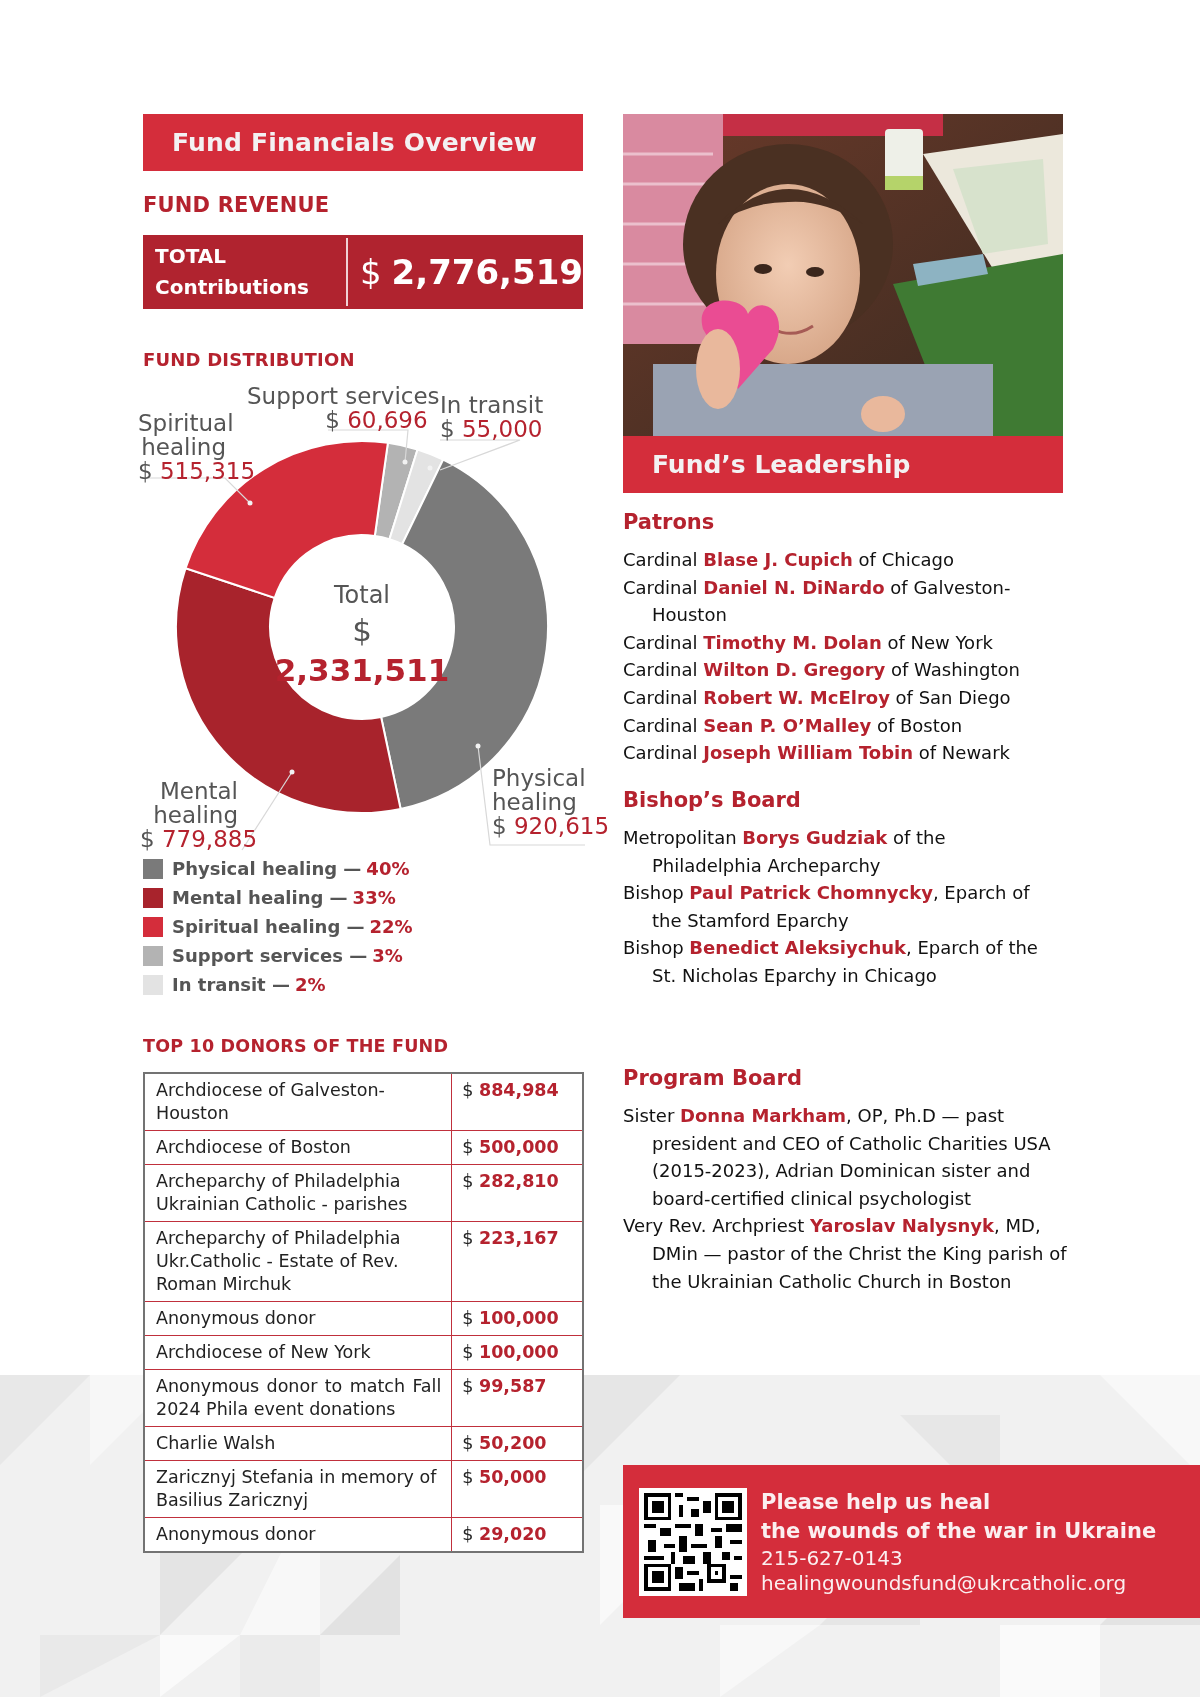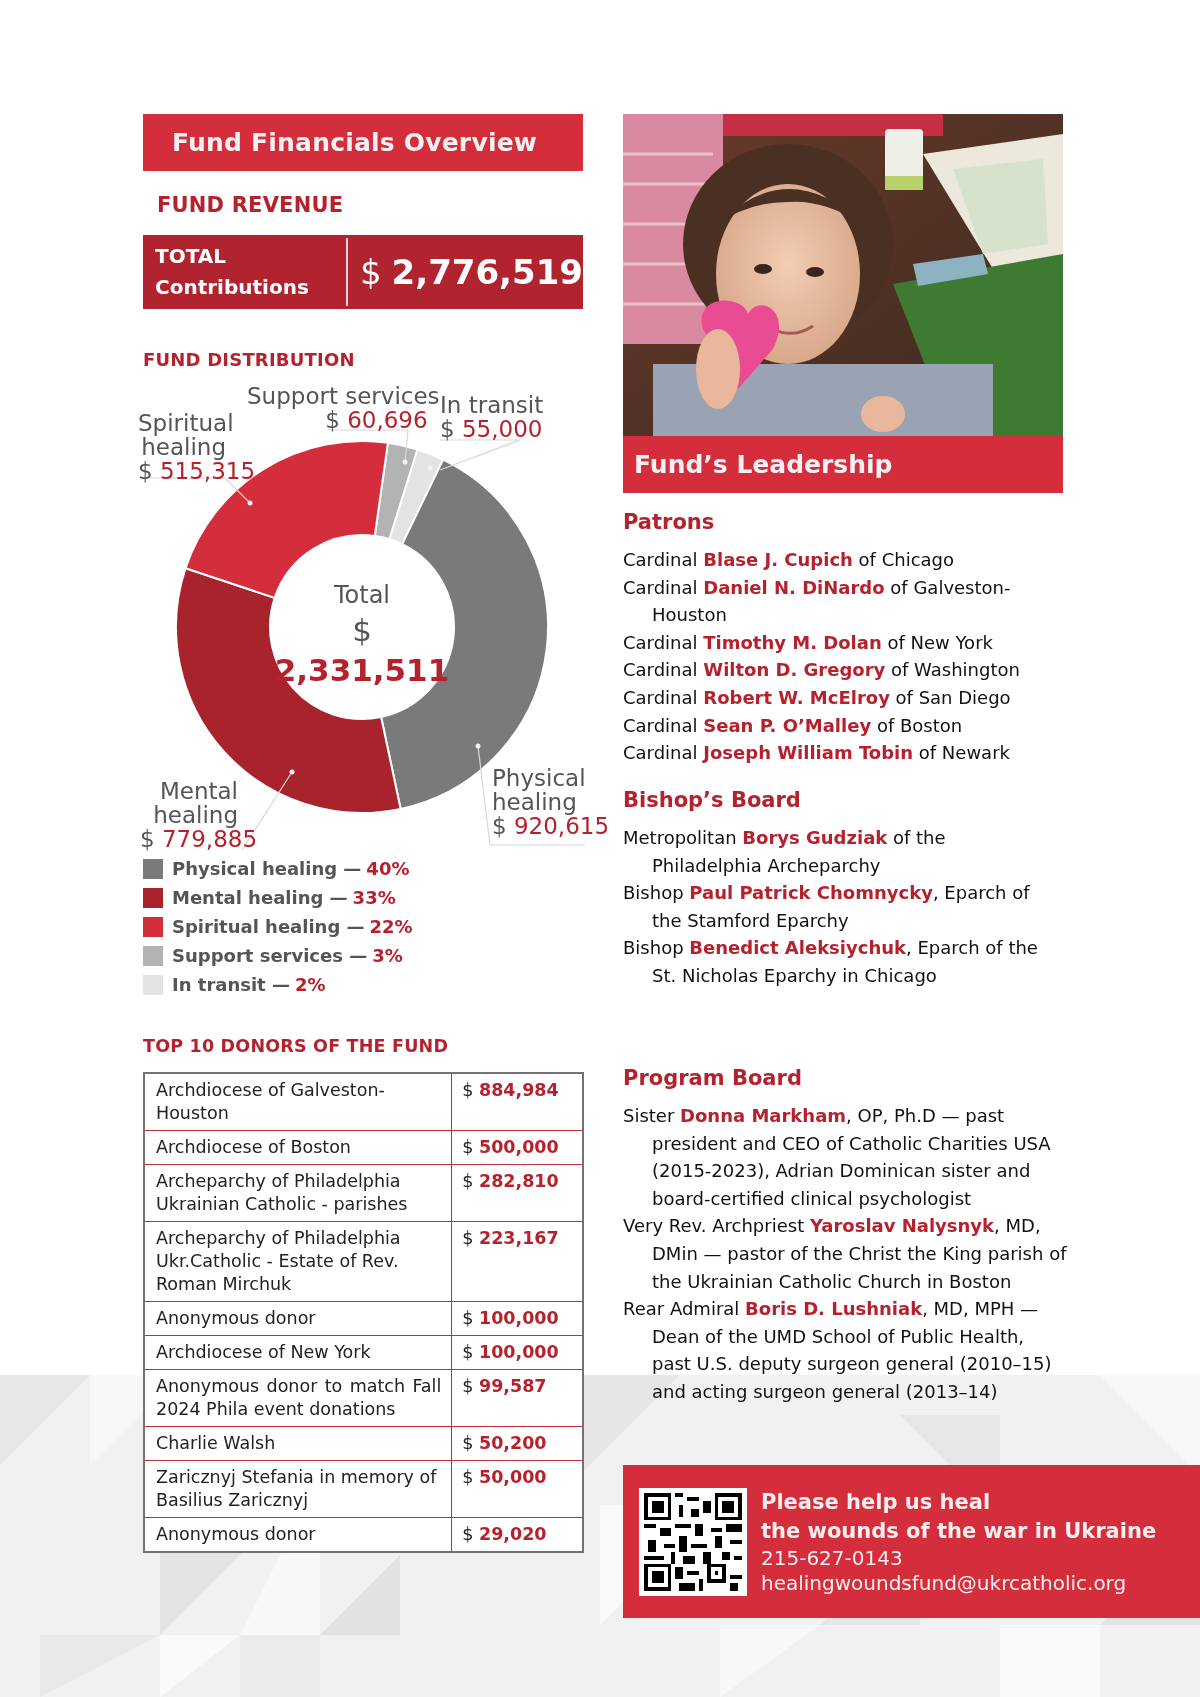--- a/index.html
+++ b/index.html
@@ -63,21 +63,21 @@
     font-size: 17.5px; line-height: 23px; color: #222;
     padding: 5px 10px 5px 11px;
   }
   .donor-table td.amt { width: 130px; white-space: nowrap; padding-left: 10px; }
   .donor-table td.amt .n { color: #b5222e; font-weight: bold; }
 
   .photo { left: 623px; top: 114px; width: 440px; height: 322px; overflow: hidden; }
   .leader-bar {
     left: 623px; top: 436px; width: 440px; height: 57px;
     background: #d42d3b; color: #f3f1f2; font-weight: bold; font-size: 25px;
-    display: flex; align-items: center; padding-left: 11px;
+    display: flex; align-items: center; padding-left: 29px;
   }
   .lead-col { left: 623px; width: 460px; }
   .lead-col h3 { color: #b5222e; font-size: 21px; font-weight: bold; margin-bottom: 12px; }
   .lead-line { font-size: 18px; line-height: 27.6px; color: #111; padding-left: 29px; text-indent: -29px; }
   .lead-line .nm { color: #b5222e; font-weight: bold; }
 
   .cta {
     left: 623px; top: 1465px; width: 577px; height: 153px;
     background: #d42d3b; color: #fbeff0; display: flex; align-items: center;
   }
@@ -106,21 +106,21 @@
   <polygon points="900,40 1000,40 1000,140" fill="#e7e7e7"></polygon>
   <polygon points="1100,0 1200,0 1200,100" fill="#f8f8f8"></polygon>
   <polygon points="1000,250 1100,250 1100,322 1000,322" fill="#fafafa"></polygon>
   <polygon points="1100,250 1200,150 1200,250" fill="#e3e3e3"></polygon>
 </svg>
 
 <div class="abs title-bar">
   <span>Fund Financials Overview</span>
 </div>
 
-<div class="abs section-h" style="left:143px; top:193px; font-size:21px;margin-left:14px;">FUND REVENUE</div>
+<div class="abs section-h" style="left:143px; top:193px; font-size:21px;">FUND REVENUE</div>
 
 <div class="abs revenue-box">
   <div class="lbl">
     <span>TOTAL</span>
     <span>Contributions</span>
   </div>
   <div class="sep"></div>
   <div class="val">
     <span class="cur">$</span>
     <span class="num">2,776,519</span>
@@ -334,21 +334,20 @@
   <h3>Bishop’s Board</h3>
   <div class="lead-line" style="width:380px;"><span>Metropolitan </span><span class="nm">Borys Gudziak</span><span> of the Philadelphia Archeparchy</span></div>
   <div class="lead-line"><span>Bishop </span><span class="nm">Paul Patrick Chomnycky</span><span>, Eparch of the Stamford Eparchy</span></div>
   <div class="lead-line"><span>Bishop </span><span class="nm">Benedict Aleksiychuk</span><span>, Eparch of the St. Nicholas Eparchy in Chicago</span></div>
 </div>
 
 <div class="abs lead-col" style="top:1066px; width:445px;">
   <h3>Program Board</h3>
   <div class="lead-line"><span>Sister </span><span class="nm">Donna Markham</span><span>, OP, Ph.D — past president and CEO of Catholic Charities USA (2015-2023), Adrian Dominican sister and board-certified clinical psychologist</span></div>
   <div class="lead-line"><span>Very Rev. Archpriest </span><span class="nm">Yaroslav Nalysnyk</span><span>, MD, DMin — pastor of the Christ the King parish of the Ukrainian Catholic Church in Boston</span></div>
-  <div class="lead-line"><span>Rear Admiral </span><span class="nm">Boris D. Lushniak</span><span>, MD, MPH — Dean of the UMD School of Public Health, past U.S. deputy surgeon general (2010–15) and acting surgeon general (2013–14)</span></div>
 </div>
 
 <div class="abs cta">
   <svg class="qr" viewBox="0 0 25 25" shape-rendering="crispEdges">
     <g fill="#000">
       <rect x="0" y="0" width="7" height="7"></rect>
         <rect x="1" y="1" width="5" height="5" fill="#fff"></rect>
         <rect x="2" y="2" width="3" height="3"></rect>
       <rect x="18" y="0" width="7" height="7"></rect>
         <rect x="19" y="1" width="5" height="5" fill="#fff"></rect>

